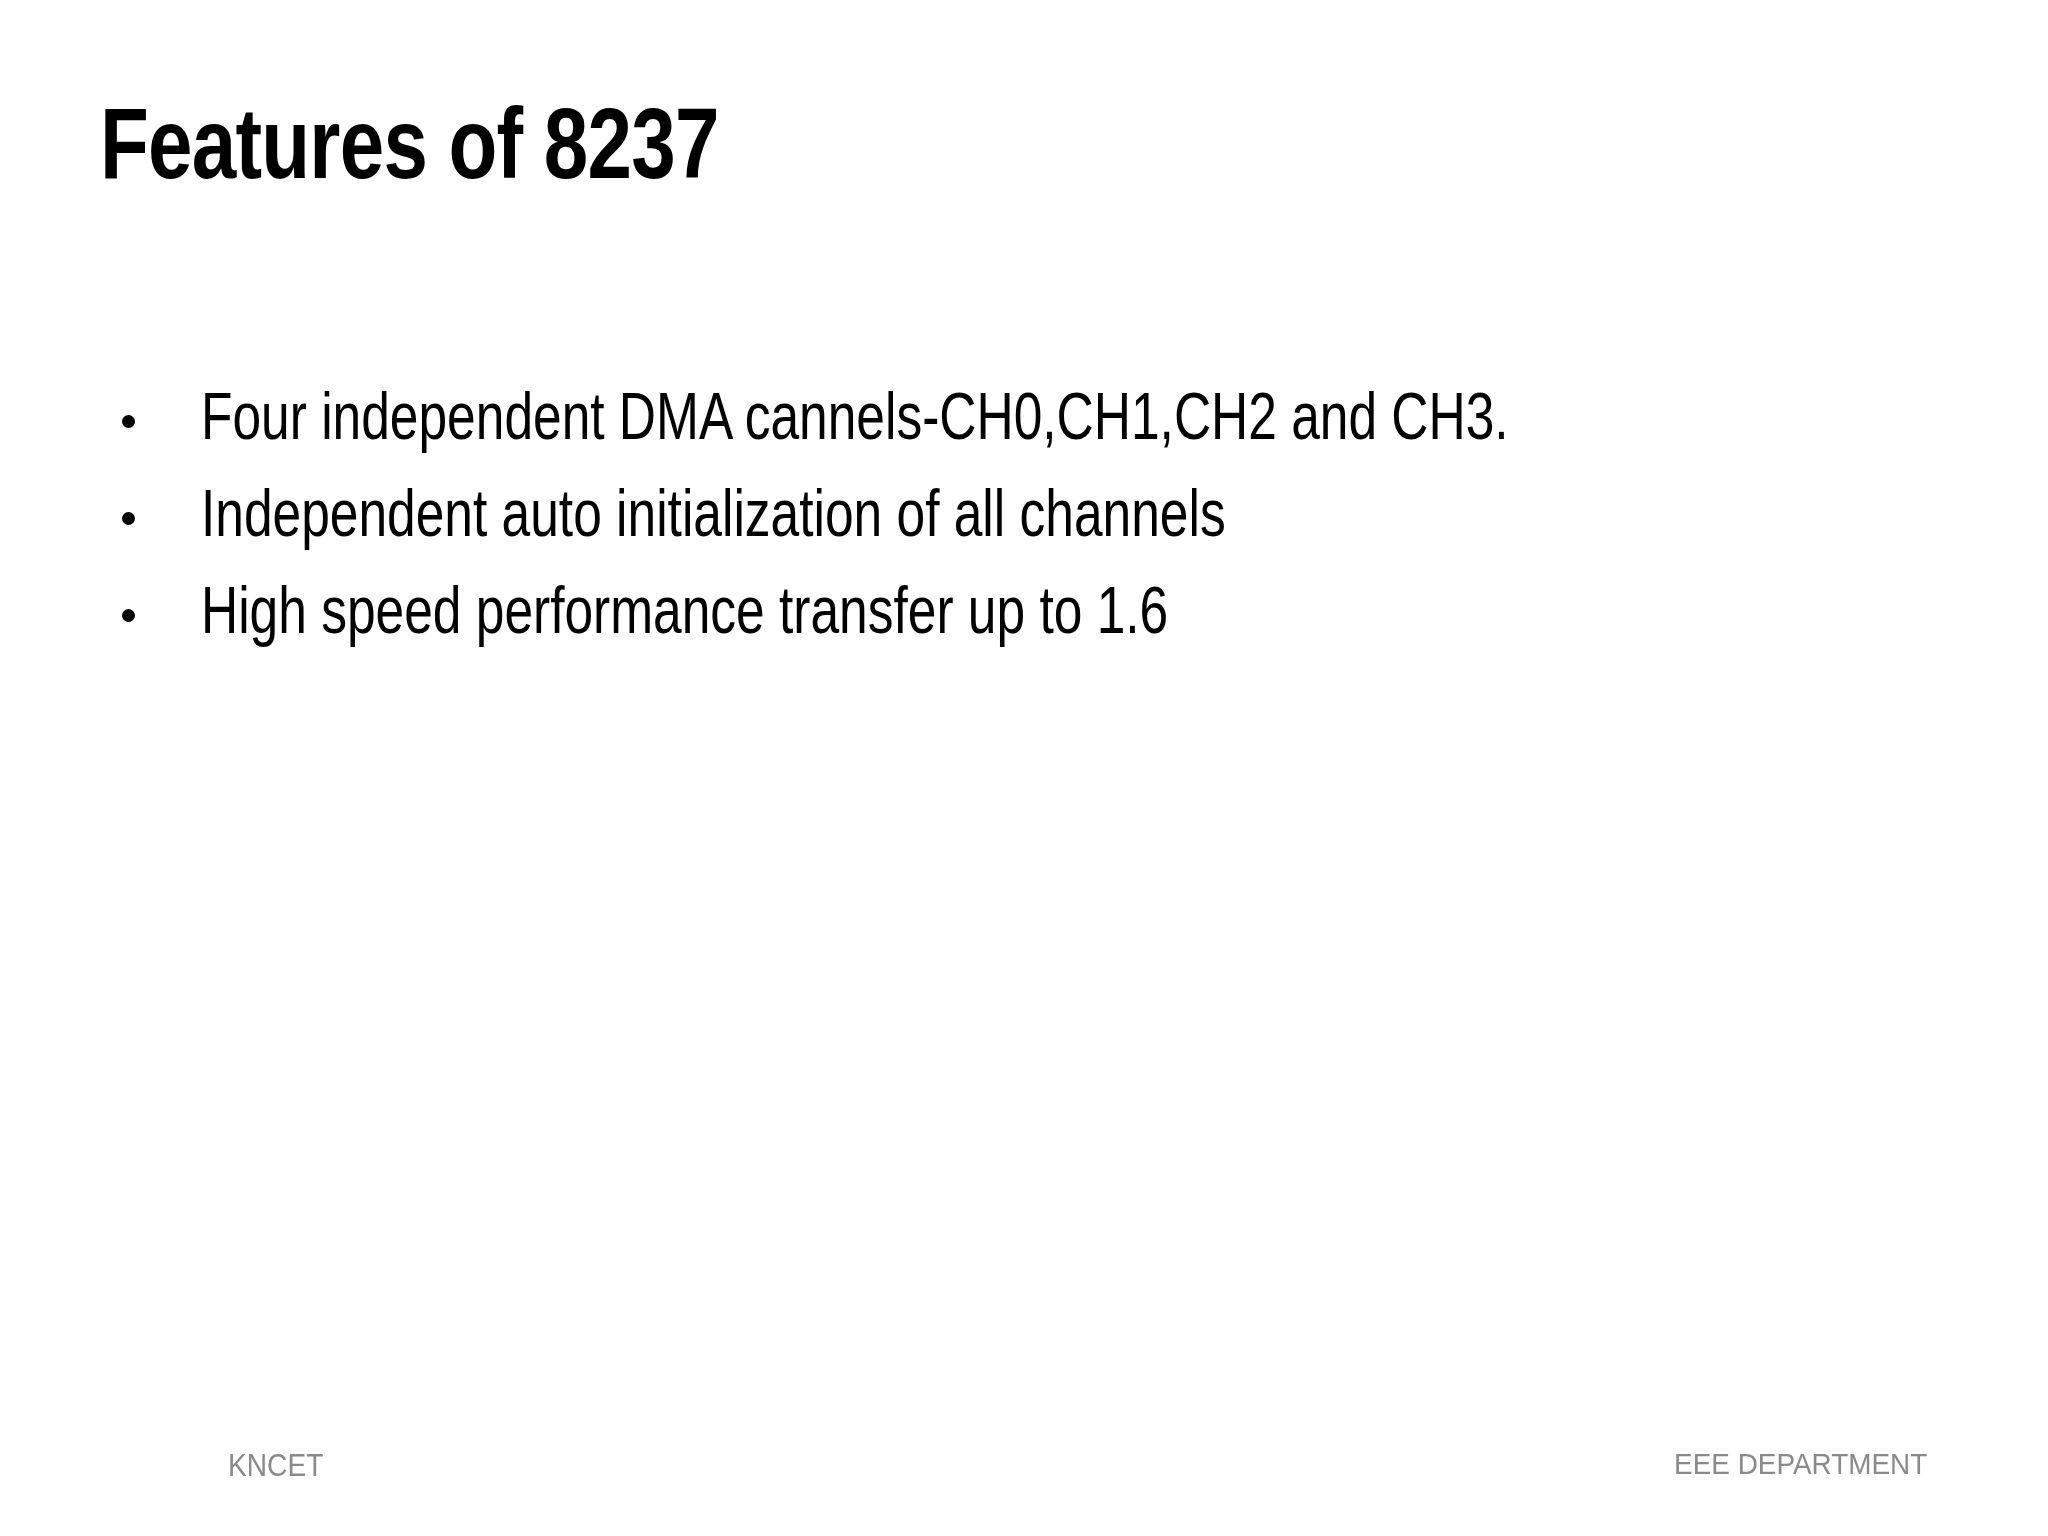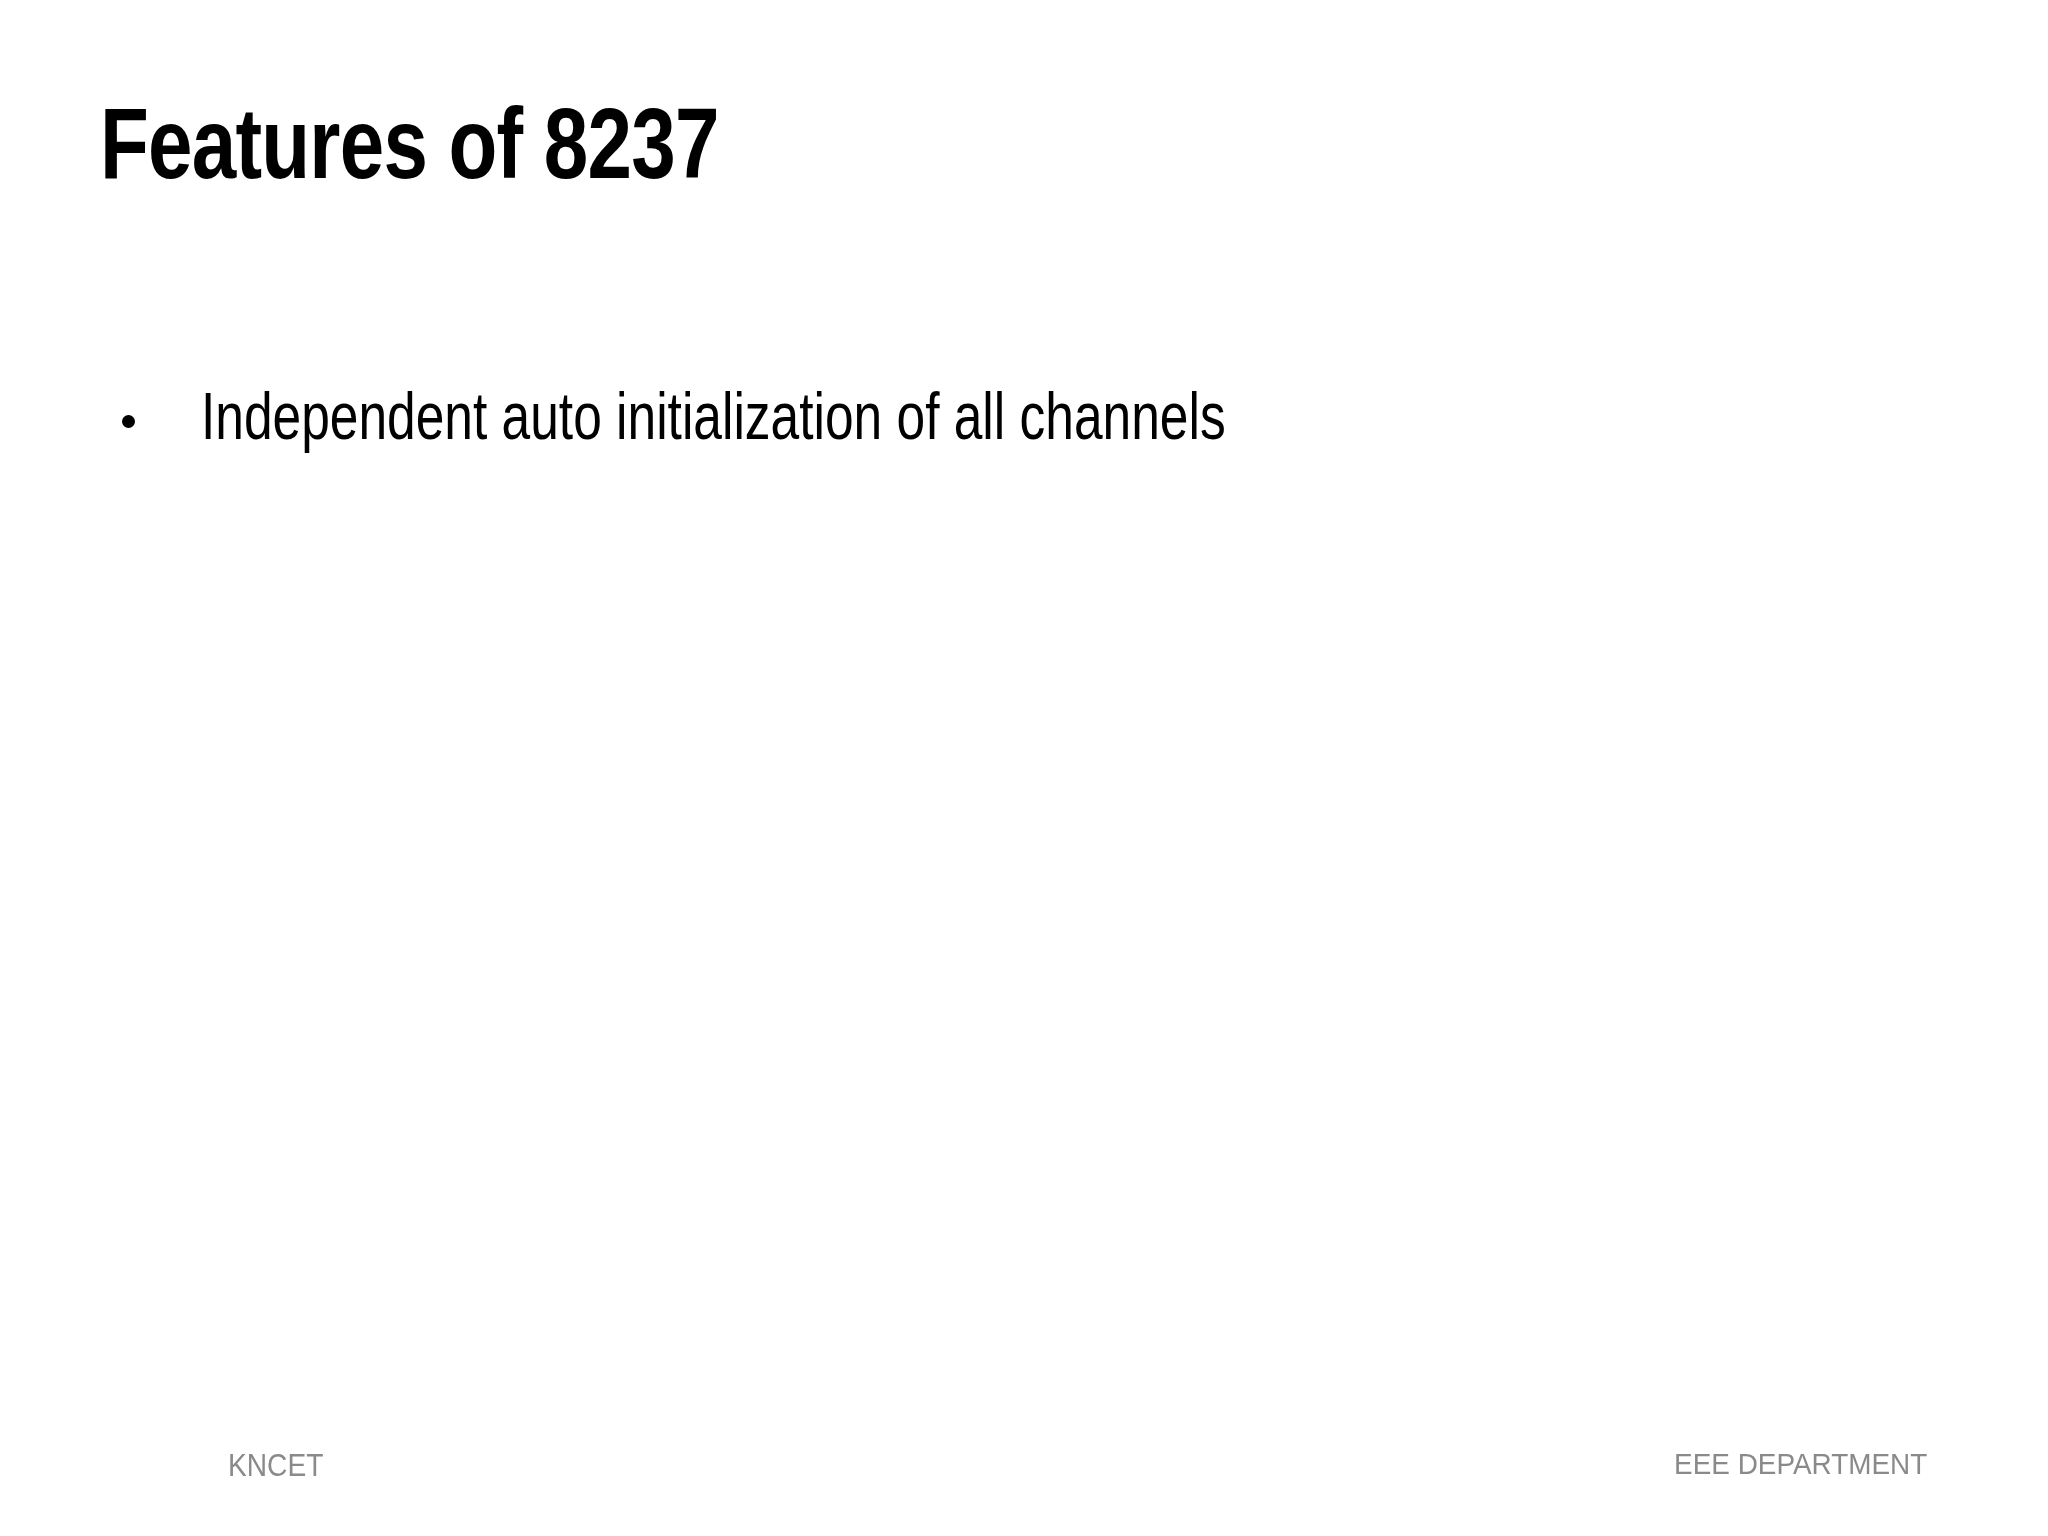--- a/index.html
+++ b/index.html
@@ -88,21 +88,29 @@
 </head>
 <body>
 
 <div class="slide">
 
   <h1 class="title">Features of 8237</h1>
 
   <ul class="bullets">
     <li>
       <span class="dot"></span>
+      <span class="btxt">Four independent DMA cannels-CH0,CH1,CH2 and CH3.</span>
+    </li>
+    <li>
+      <span class="dot"></span>
       <span class="btxt">Independent auto initialization of all channels</span>
+    </li>
+    <li>
+      <span class="dot"></span>
+      <span class="btxt">High speed performance transfer up to 1.6</span>
     </li>
   </ul>
 
   <span class="footer-left">KNCET</span>
 
   <span class="footer-right">EEE DEPARTMENT</span>
 
 </div>
 
 </body></html>

